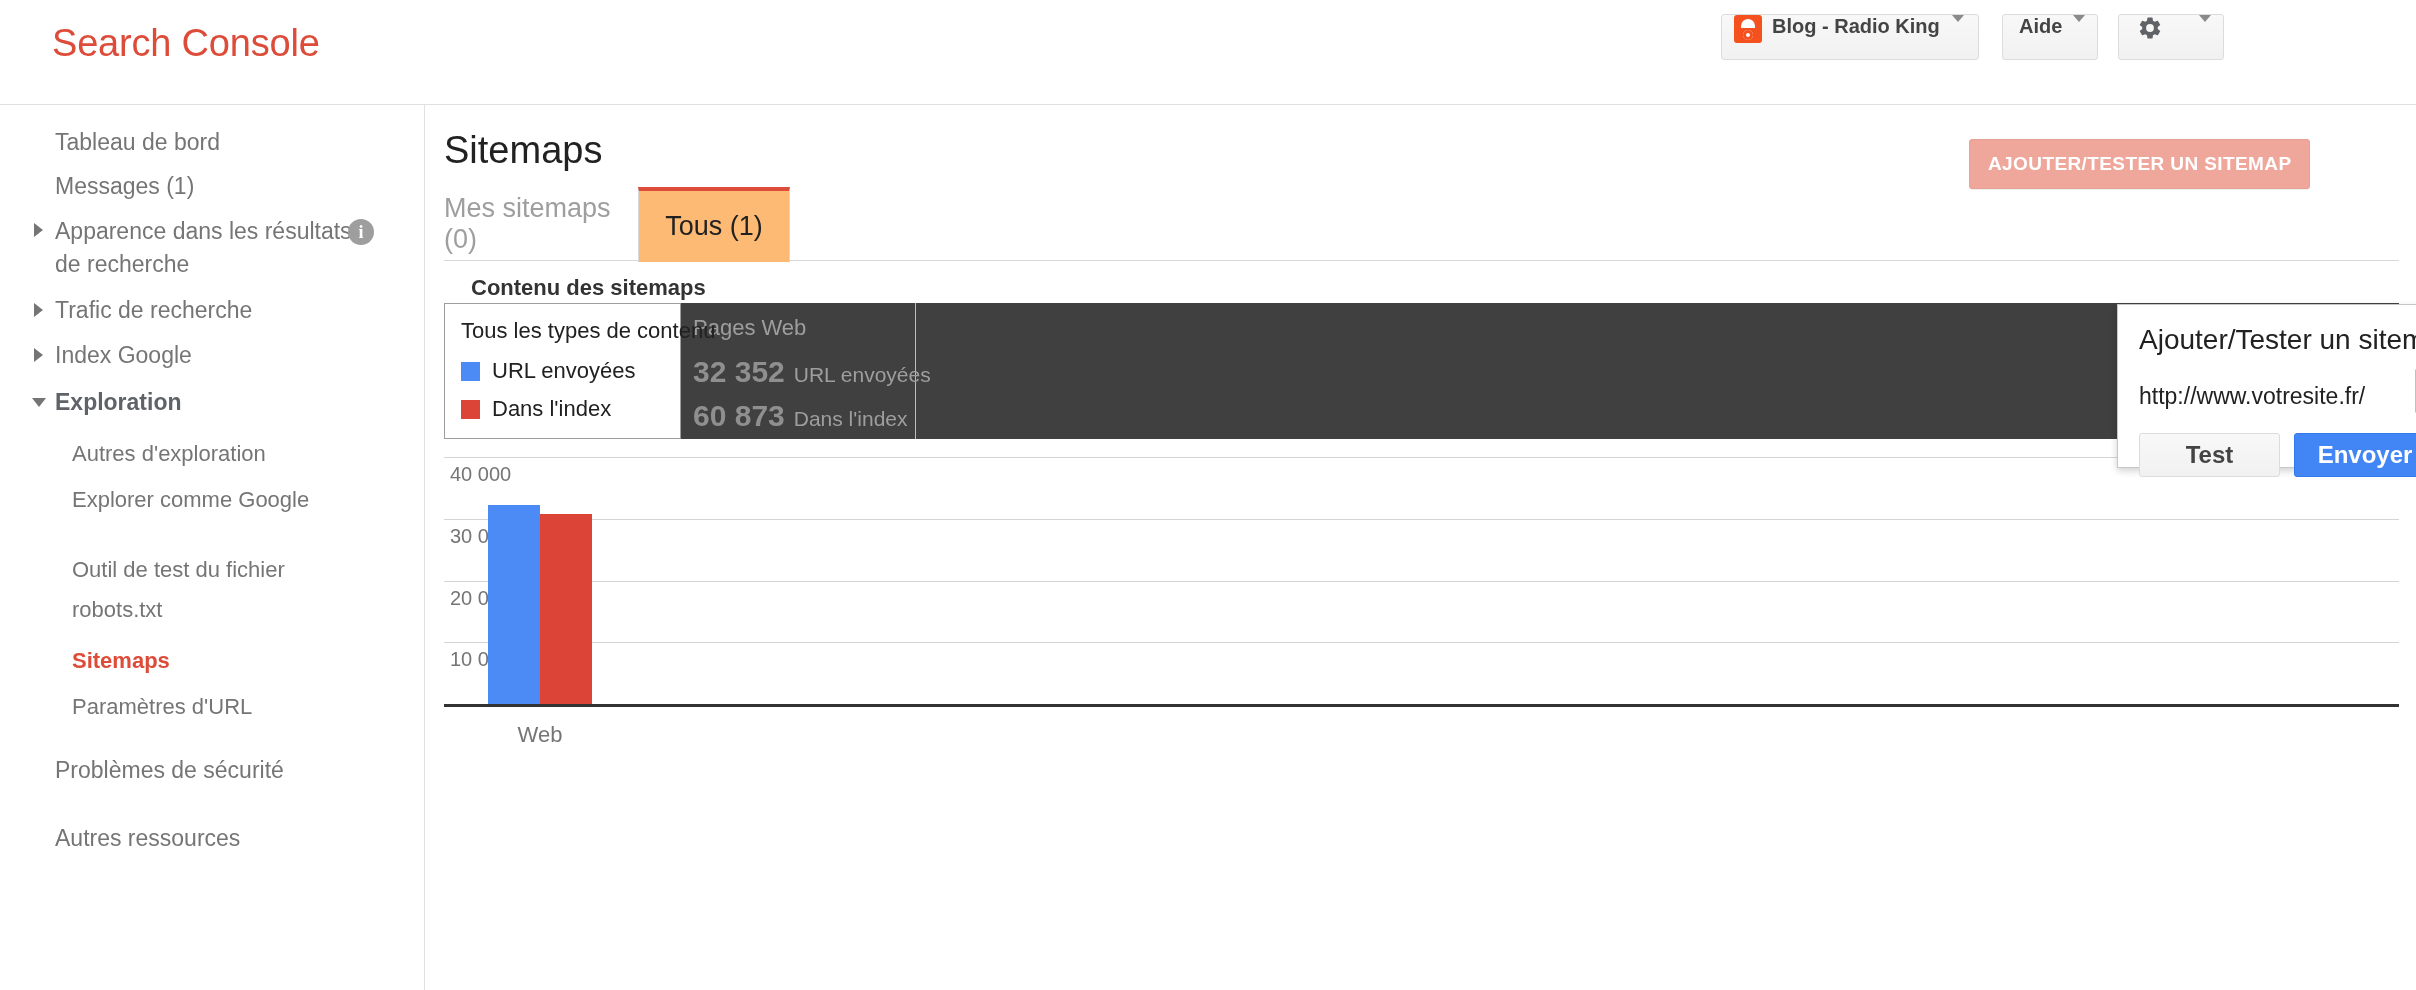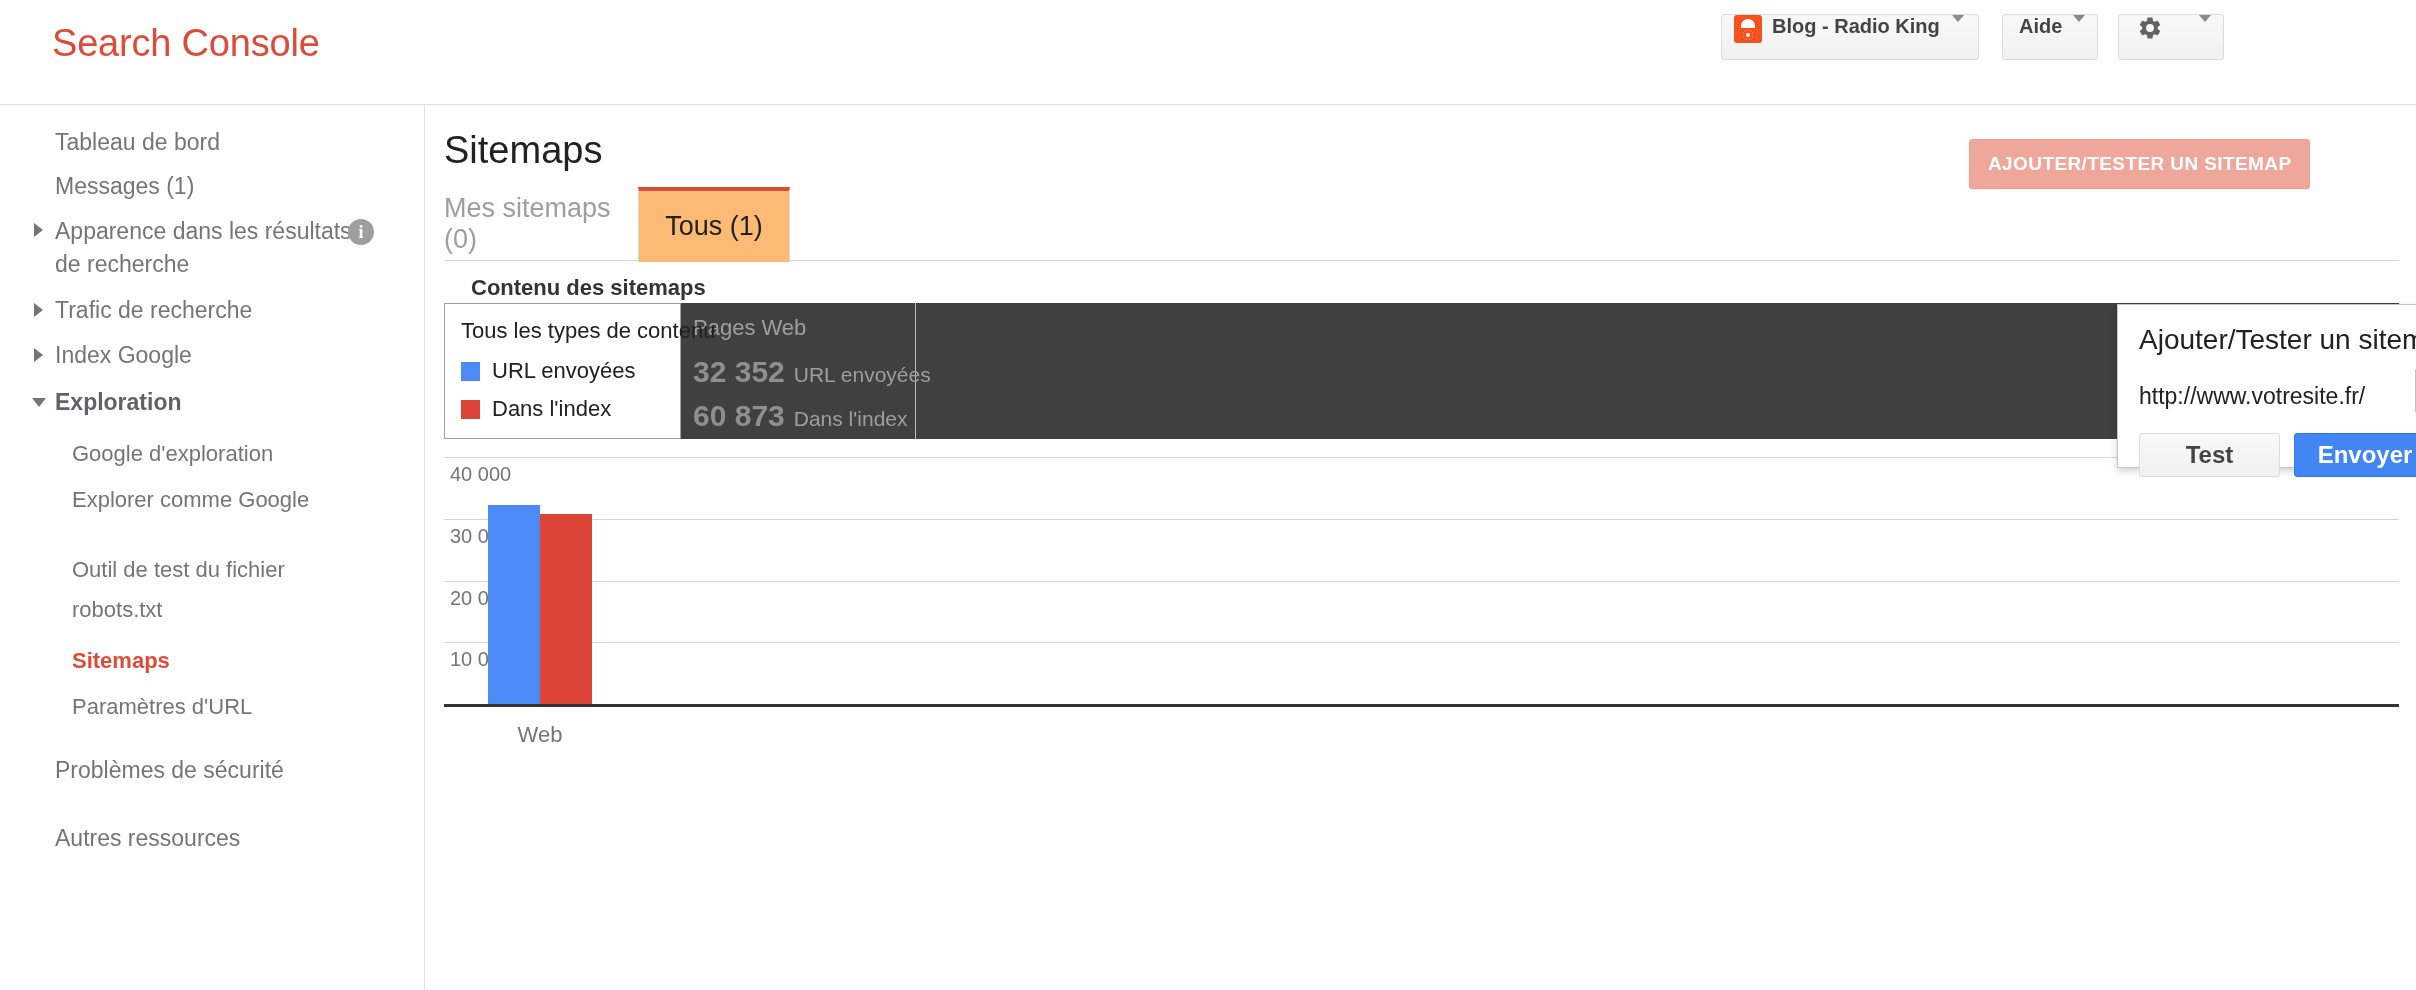--- a/index.html
+++ b/index.html
@@ -296,21 +296,21 @@
       <span>Index Google</span>
     </div>
 
     <div class="nav-item expanded" style="position:absolute;left:0;top:282px;">
       <span class="nav-arrow open"></span>
       <span>Exploration</span>
     </div>
 
     <div style="position:absolute;left:0;top:318px;width:425px;">
       <div class="sub-item">
-        <span>Google d'exploration</span>
+        <span>Autres d'exploration</span>
       </div>
       <div class="sub-item">
         <span>Explorer comme Google</span>
       </div>
       <div class="sub-item" style="width:330px;line-height:40px;margin-top:35px;">
         <span>Outil de test du fichier robots.txt</span>
       </div>
       <div class="sub-item active">
         <span>Sitemaps</span>
       </div>

